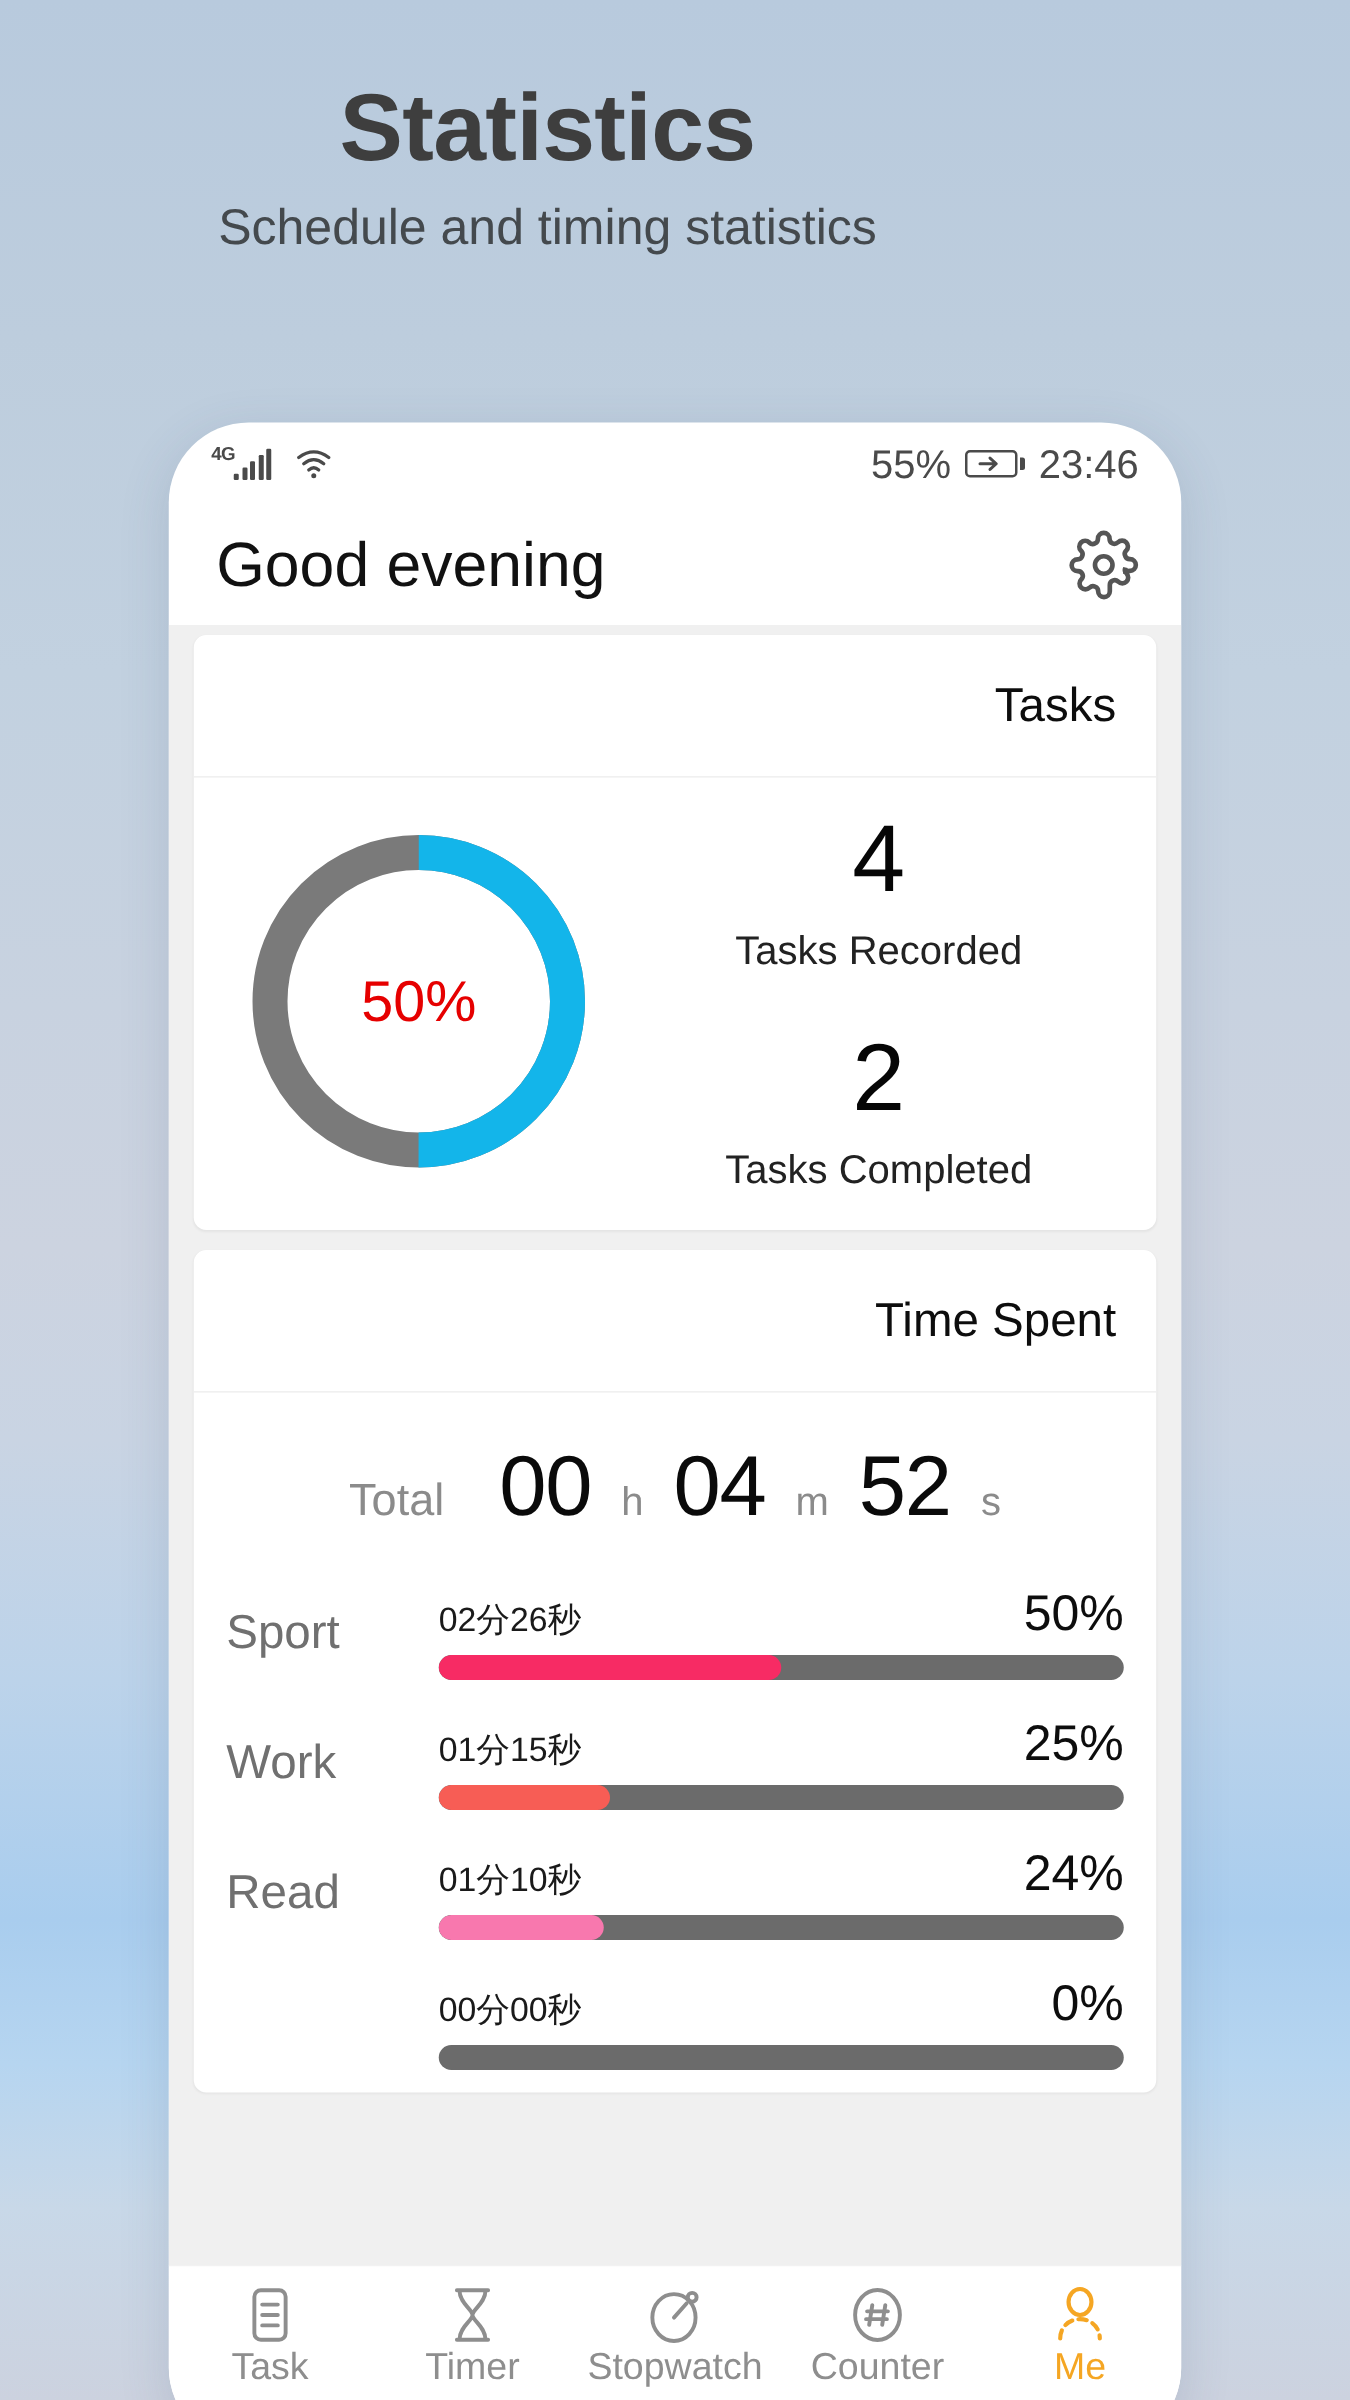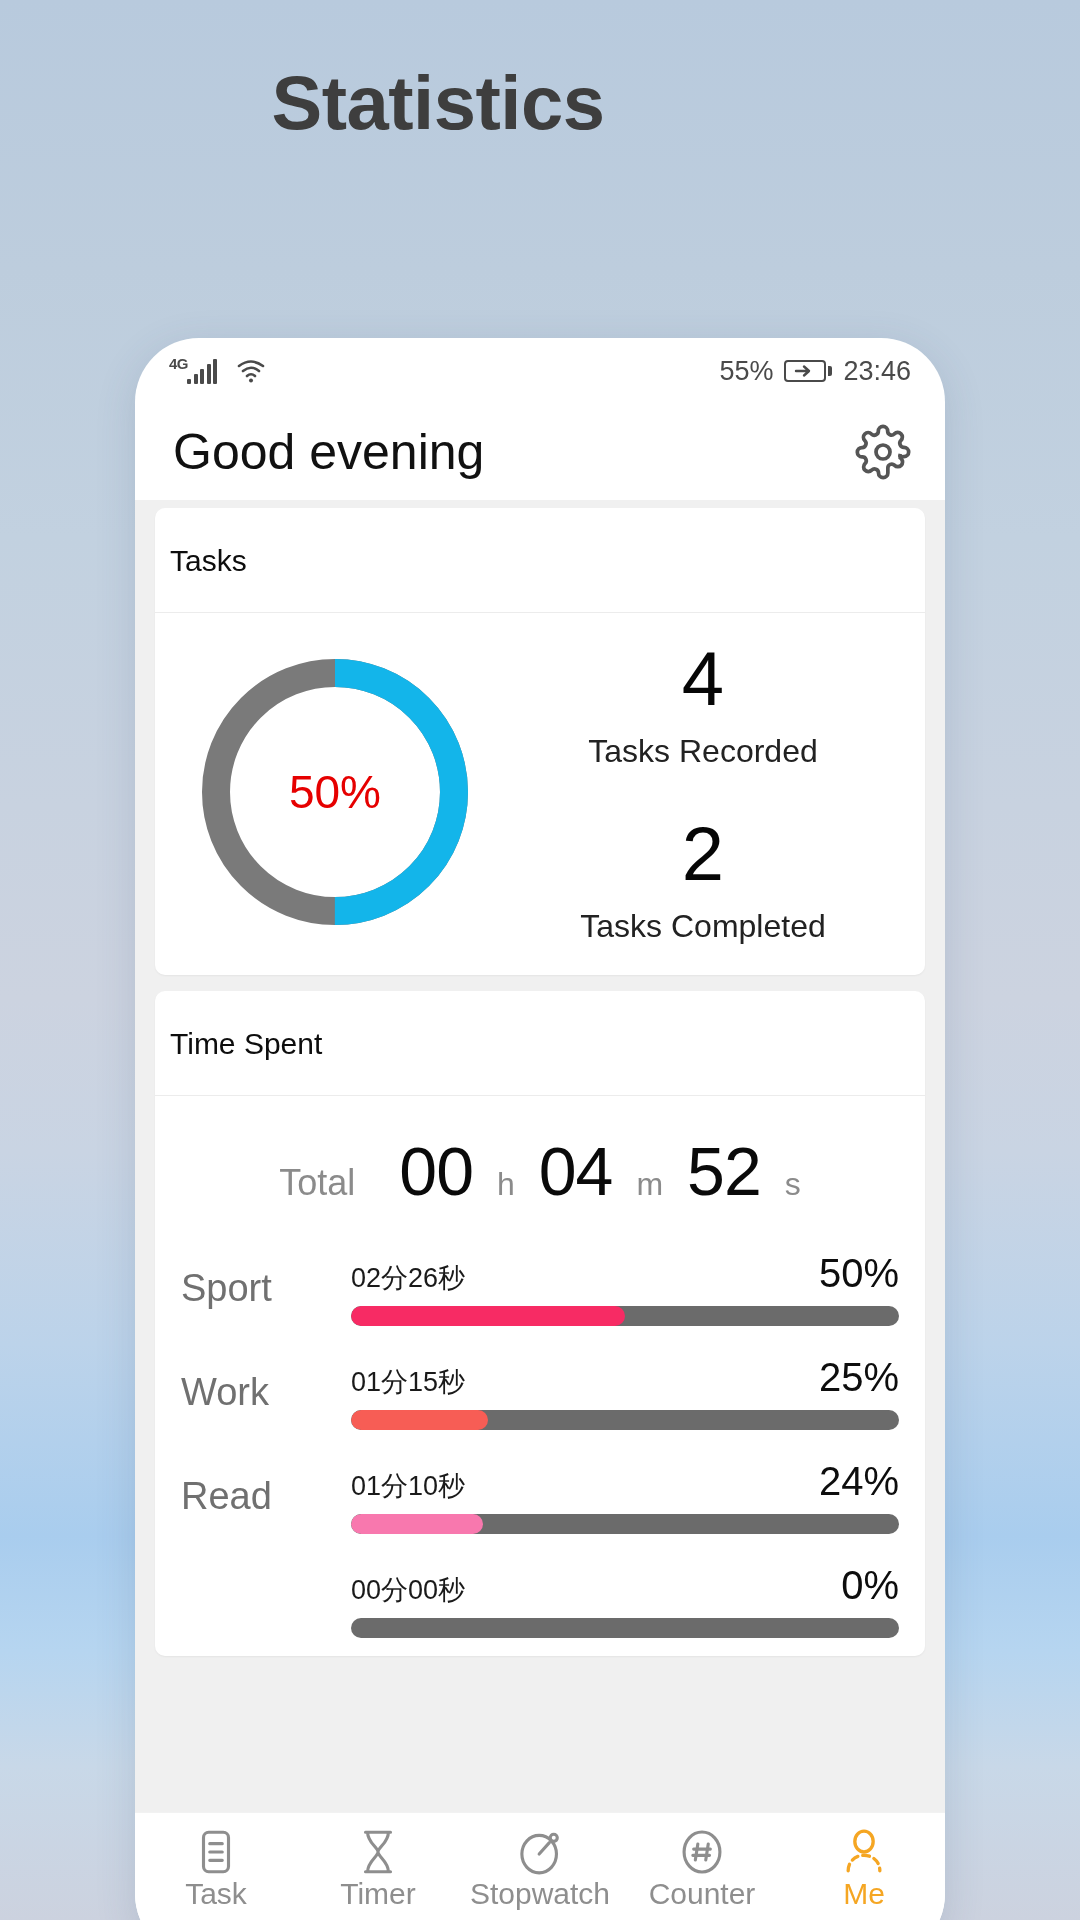--- a/index.html
+++ b/index.html
@@ -47,21 +47,21 @@
     box-shadow:0 10px 40px rgba(60,80,110,0.16);
   }
 
   
   .statusbar {
     height:66px; padding:0 34px 0 36px;
     display:flex; align-items:center; justify-content:space-between;
     color:#4a4a4a;
   }
   .sb-left { display:flex; align-items:flex-end; gap:16px; }
-  .sb-right { display:flex; align-items:center; gap:11px; font-size:27px; color:#4a4a4a; }
+  .sb-right { display:flex; align-items:center; gap:11px; font-size:32px; color:#4a4a4a; }
   .net-group { display:flex; align-items:flex-end; position:relative; padding-left:2px; }
   .net-4g { font-size:15px; font-weight:700; position:absolute; left:-2px; top:-4px; letter-spacing:-0.5px;}
   .bars { display:flex; align-items:flex-end; gap:2.5px; margin-left:14px; }
   .bars i { display:block; width:4px; background:#4a4a4a; border-radius:1px; }
   .bars i:nth-child(1){height:5px;}
   .bars i:nth-child(2){height:10px;}
   .bars i:nth-child(3){height:15px;}
   .bars i:nth-child(4){height:20px;}
   .bars i:nth-child(5){height:25px;}
   .wifi { width:30px; height:26px; position:relative; margin-left:3px; }
@@ -81,22 +81,23 @@
   .gear { width:56px; height:56px; }
 
   
   .app-body { background:#f0f0f0; padding:8px 0 0 0; height:1312px; overflow:hidden; }
 
   .card {
     background:#fff; margin:0 20px 16px 20px; border-radius:10px;
     box-shadow:0 1px 2px rgba(0,0,0,0.05);
   }
   .card-title {
-    font-size:30px; color:#0d0d0d; padding:36px 32px 34px 15px;
+    font-size:38px; color:#0d0d0d; padding:36px 32px 34px 32px;
     border-bottom:1px solid #ececec;
+    text-align:right;
   }
 
   
   .tasks-body { display:flex; align-items:center; padding:26px 10px 30px 10px; }
   .donut-wrap { width:340px; display:flex; justify-content:center; }
   .donut { position:relative; width:284px; height:284px; }
   .donut svg { display:block; transform:rotate(-90deg); }
   .donut-label {
     position:absolute; inset:0; display:flex; align-items:center; justify-content:center;
     font-size:46px; color:#e60000;
@@ -134,20 +135,21 @@
   .tab { flex:1; display:flex; flex-direction:column; align-items:center; gap:0; }
   .tab-label { font-size:30px; color:#8e8e8e; }
   .tab.active .tab-label { color:#f5a623; }
   .tab svg { display:block; }
 </style>
 </head>
 <body>
 
 <div class="page-heading">
   <div class="page-title">Statistics</div>
+  <div class="page-sub">Schedule and timing statistics</div>
 </div>
 
 <div class="phone">
 
   <div class="statusbar">
     <div class="sb-left">
       <div class="net-group">
         <span class="net-4g">4G</span>
         <span class="bars">
             <i></i>

